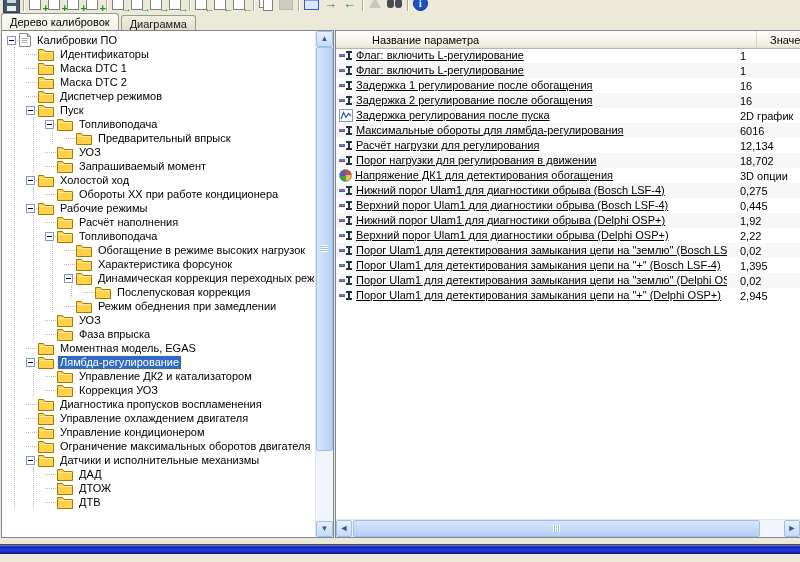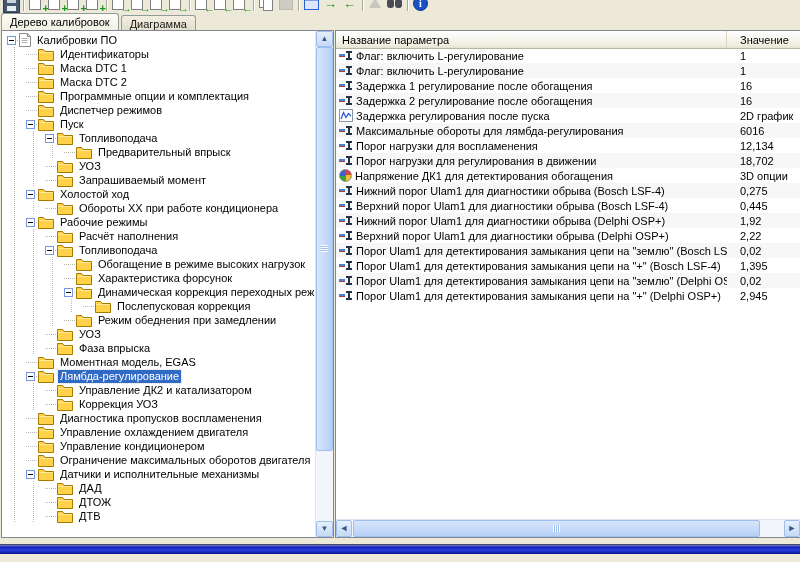--- a/index.html
+++ b/index.html
@@ -54,28 +54,28 @@
     background:repeating-linear-gradient(to right,#b8b8b8 0 1px,transparent 1px 2px);
     background-size:11px 1px;background-position:1px 7px;background-repeat:no-repeat;}
   .expander{position:absolute;left:1px;top:3px;width:9px;height:9px;background:#fff;
     border:1px solid #7a96df;box-sizing:border-box;}
   .expander::before{content:"";position:absolute;left:1px;right:1px;top:3px;height:1px;background:#000;}
   .tree-ico{flex:0 0 auto;margin-right:4px;position:relative;top:0px;}
   .tree-label{padding:1px 2px;line-height:11px;}
   .tree-row.selected .tree-label{background:#316ac5;color:#fff;outline:1px dotted #f7e28c;}
   
   .ltable-header{height:17px;display:flex;background:linear-gradient(#ffffff,#f1efe2 80%,#e4e1d0);
-    border-bottom:1px solid #b8b5a4;align-items:center;}
+    border-bottom:1px solid #b8b5a4;align-items:center;padding-left:30px;}
   .col-name{width:391px;flex:0 0 auto;padding-left:6px;border-right:1px solid #d8d5c2;height:100%;
     display:flex;align-items:center;box-sizing:border-box;}
   .col-value{flex:1;padding-left:13px;display:flex;align-items:center;height:100%;}
   .param-rows{position:absolute;top:17px;left:0;right:0;bottom:17px;overflow:hidden;}
   .param-row{height:15px;display:flex;align-items:center;}
   .param-row:nth-child(even){background:#f7f7f7;}
-  .cell-name{width:391px;flex:0 0 auto;display:flex;align-items:center;padding-left:3px;box-sizing:border-box;overflow:hidden;white-space:nowrap;}
+  .cell-name{width:391px;flex:0 0 auto;display:flex;padding-left:3px;box-sizing:border-box;overflow:hidden;white-space:nowrap;text-decoration:underline;}
   .cell-value{flex:1;padding-left:13px;white-space:nowrap;}
   .pico{width:14px;height:13px;position:relative;flex:0 0 auto;margin-right:3px;}
   
   .pico.scalar::before{content:"";position:absolute;left:0;top:5px;width:6px;height:3px;
     background:linear-gradient(#4d7fdd 60%,#b04038 60%);}
   .pico.scalar .ibeam{position:absolute;left:7px;top:2px;width:6px;height:9px;
     border-top:2px solid #243244;border-bottom:2px solid #243244;box-sizing:border-box;
     background:linear-gradient(#243244,#243244) center/2px 100% no-repeat;}
   
   .pico.graph2d{background:#fff;border:1px solid #8896a8;box-sizing:border-box;}
@@ -244,31 +244,20 @@
         <span class="joint"></span>
     <span class="tree-ico">
           <svg class="svg-ico" width="16" height="13" viewBox="0 0 16 13">
             <path d="M0.5 3.5 L0.5 1.5 L5.5 1.5 L7.2 3.5 L15.5 3.5 L15.5 12.5 L0.5 12.5 Z" fill="#ffd24a" stroke="#a87900"></path>
             <path d="M1.5 4.5 L14.5 4.5" stroke="#ffeaa0" fill="none"></path>
           </svg>
         </span>
     <span class="tree-label">Маска DTC 2</span>
   </div>
 
-  <div class="tree-row">
-    <span class="guide"></span>
-        <span class="joint"></span>
-    <span class="tree-ico">
-          <svg class="svg-ico" width="16" height="13" viewBox="0 0 16 13">
-            <path d="M0.5 3.5 L0.5 1.5 L5.5 1.5 L7.2 3.5 L15.5 3.5 L15.5 12.5 L0.5 12.5 Z" fill="#ffd24a" stroke="#a87900"></path>
-            <path d="M1.5 4.5 L14.5 4.5" stroke="#ffeaa0" fill="none"></path>
-          </svg>
-        </span>
-    <span class="tree-label">Программные опции и комплектация</span>
-  </div>
 
   <div class="tree-row">
     <span class="guide"></span>
         <span class="joint"></span>
     <span class="tree-ico">
           <svg class="svg-ico" width="16" height="13" viewBox="0 0 16 13">
             <path d="M0.5 3.5 L0.5 1.5 L5.5 1.5 L7.2 3.5 L15.5 3.5 L15.5 12.5 L0.5 12.5 Z" fill="#ffd24a" stroke="#a87900"></path>
             <path d="M1.5 4.5 L14.5 4.5" stroke="#ffeaa0" fill="none"></path>
           </svg>
         </span>
@@ -742,21 +731,21 @@
       <span class="pname">Максимальные обороты для лямбда-регулирования</span>
     </div>
     <div class="cell-value">6016</div>
   </div>
 
   <div class="param-row">
     <div class="cell-name">
       <span class="pico scalar">
             <span class="ibeam"></span>
           </span>
-      <span class="pname">Порог нагрузки для воспламенения</span>
+      <span class="pname">Расчёт нагрузки для регулирования</span>
     </div>
     <div class="cell-value">12,134</div>
   </div>
 
   <div class="param-row">
     <div class="cell-name">
       <span class="pico scalar">
             <span class="ibeam"></span>
           </span>
       <span class="pname">Порог нагрузки для регулирования в движении</span>

